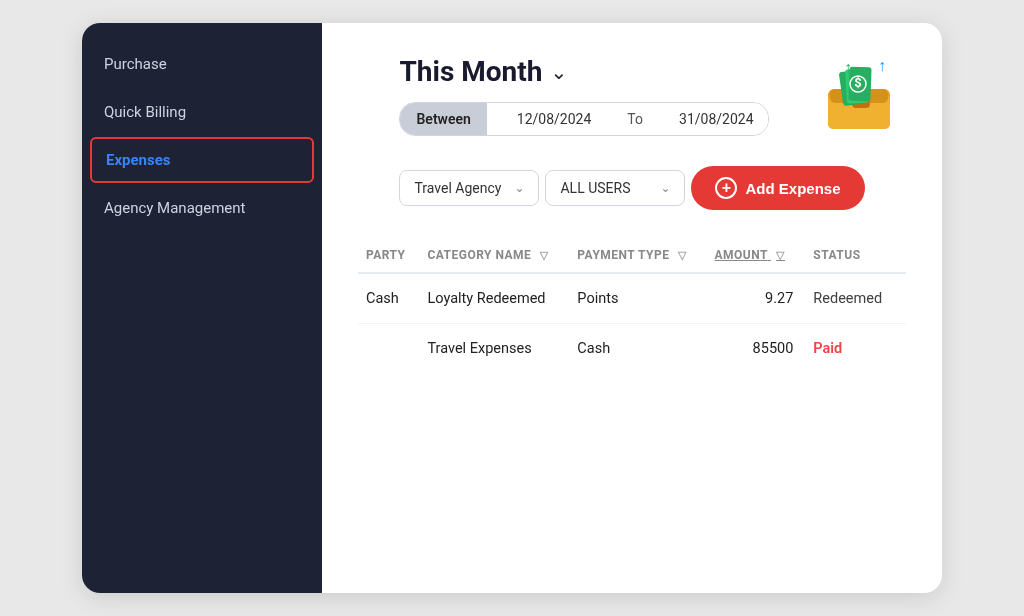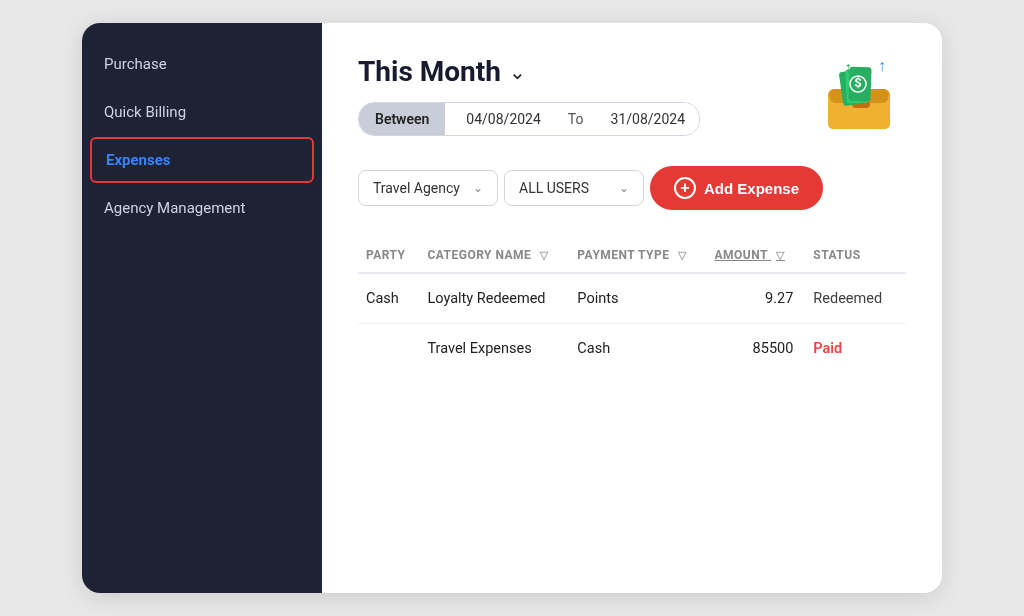--- a/index.html
+++ b/index.html
@@ -50,21 +50,21 @@
     
     .main {
       flex: 1;
       padding: 32px 36px 24px 36px;
       position: relative;
     }
     
     .header-row {
       display: flex;
       align-items: flex-start;
-      justify-content: flex-start;
+      justify-content: center;
       margin-bottom: 18px;
     }
     .header-left {
       display: flex;
       flex-direction: column;
       gap: 14px;
     }
     .title-row {
       display: flex;
       align-items: center;
@@ -77,21 +77,21 @@
     }
     .chevron-down {
       font-size: 20px;
       color: #1a1a2e;
       cursor: pointer;
     }
     
     .date-range-row {
       display: flex;
       align-items: center;
-      gap: 7px;
+      gap: 16px;
       border: 1.5px solid #d0d5e0;
       border-radius: 16px;
       overflow: hidden;
       width: fit-content;
     }
     .between-label {
       background: #c8cdd8;
       color: #222;
       font-size: 14px;
       font-weight: 600;
@@ -274,21 +274,21 @@
     <div class="header-row">
       <div class="header-left">
 
         <div class="title-row">
           <span class="page-title">This Month</span>
           <span class="chevron-down">⌄</span>
         </div>
 
         <div class="date-range-row">
           <span class="between-label">Between</span>
-          <span class="date-val">04/08/2024</span>
+          <span class="date-val">12/08/2024</span>
           <span class="to-label">To</span>
           <span class="date-val">31/08/2024</span>
         </div>
 
         <div class="filters-row">
           <div class="dropdown-select">
             <span>Travel Agency</span>
             <span class="caret">⌄</span>
           </div>
           <div class="dropdown-select">

